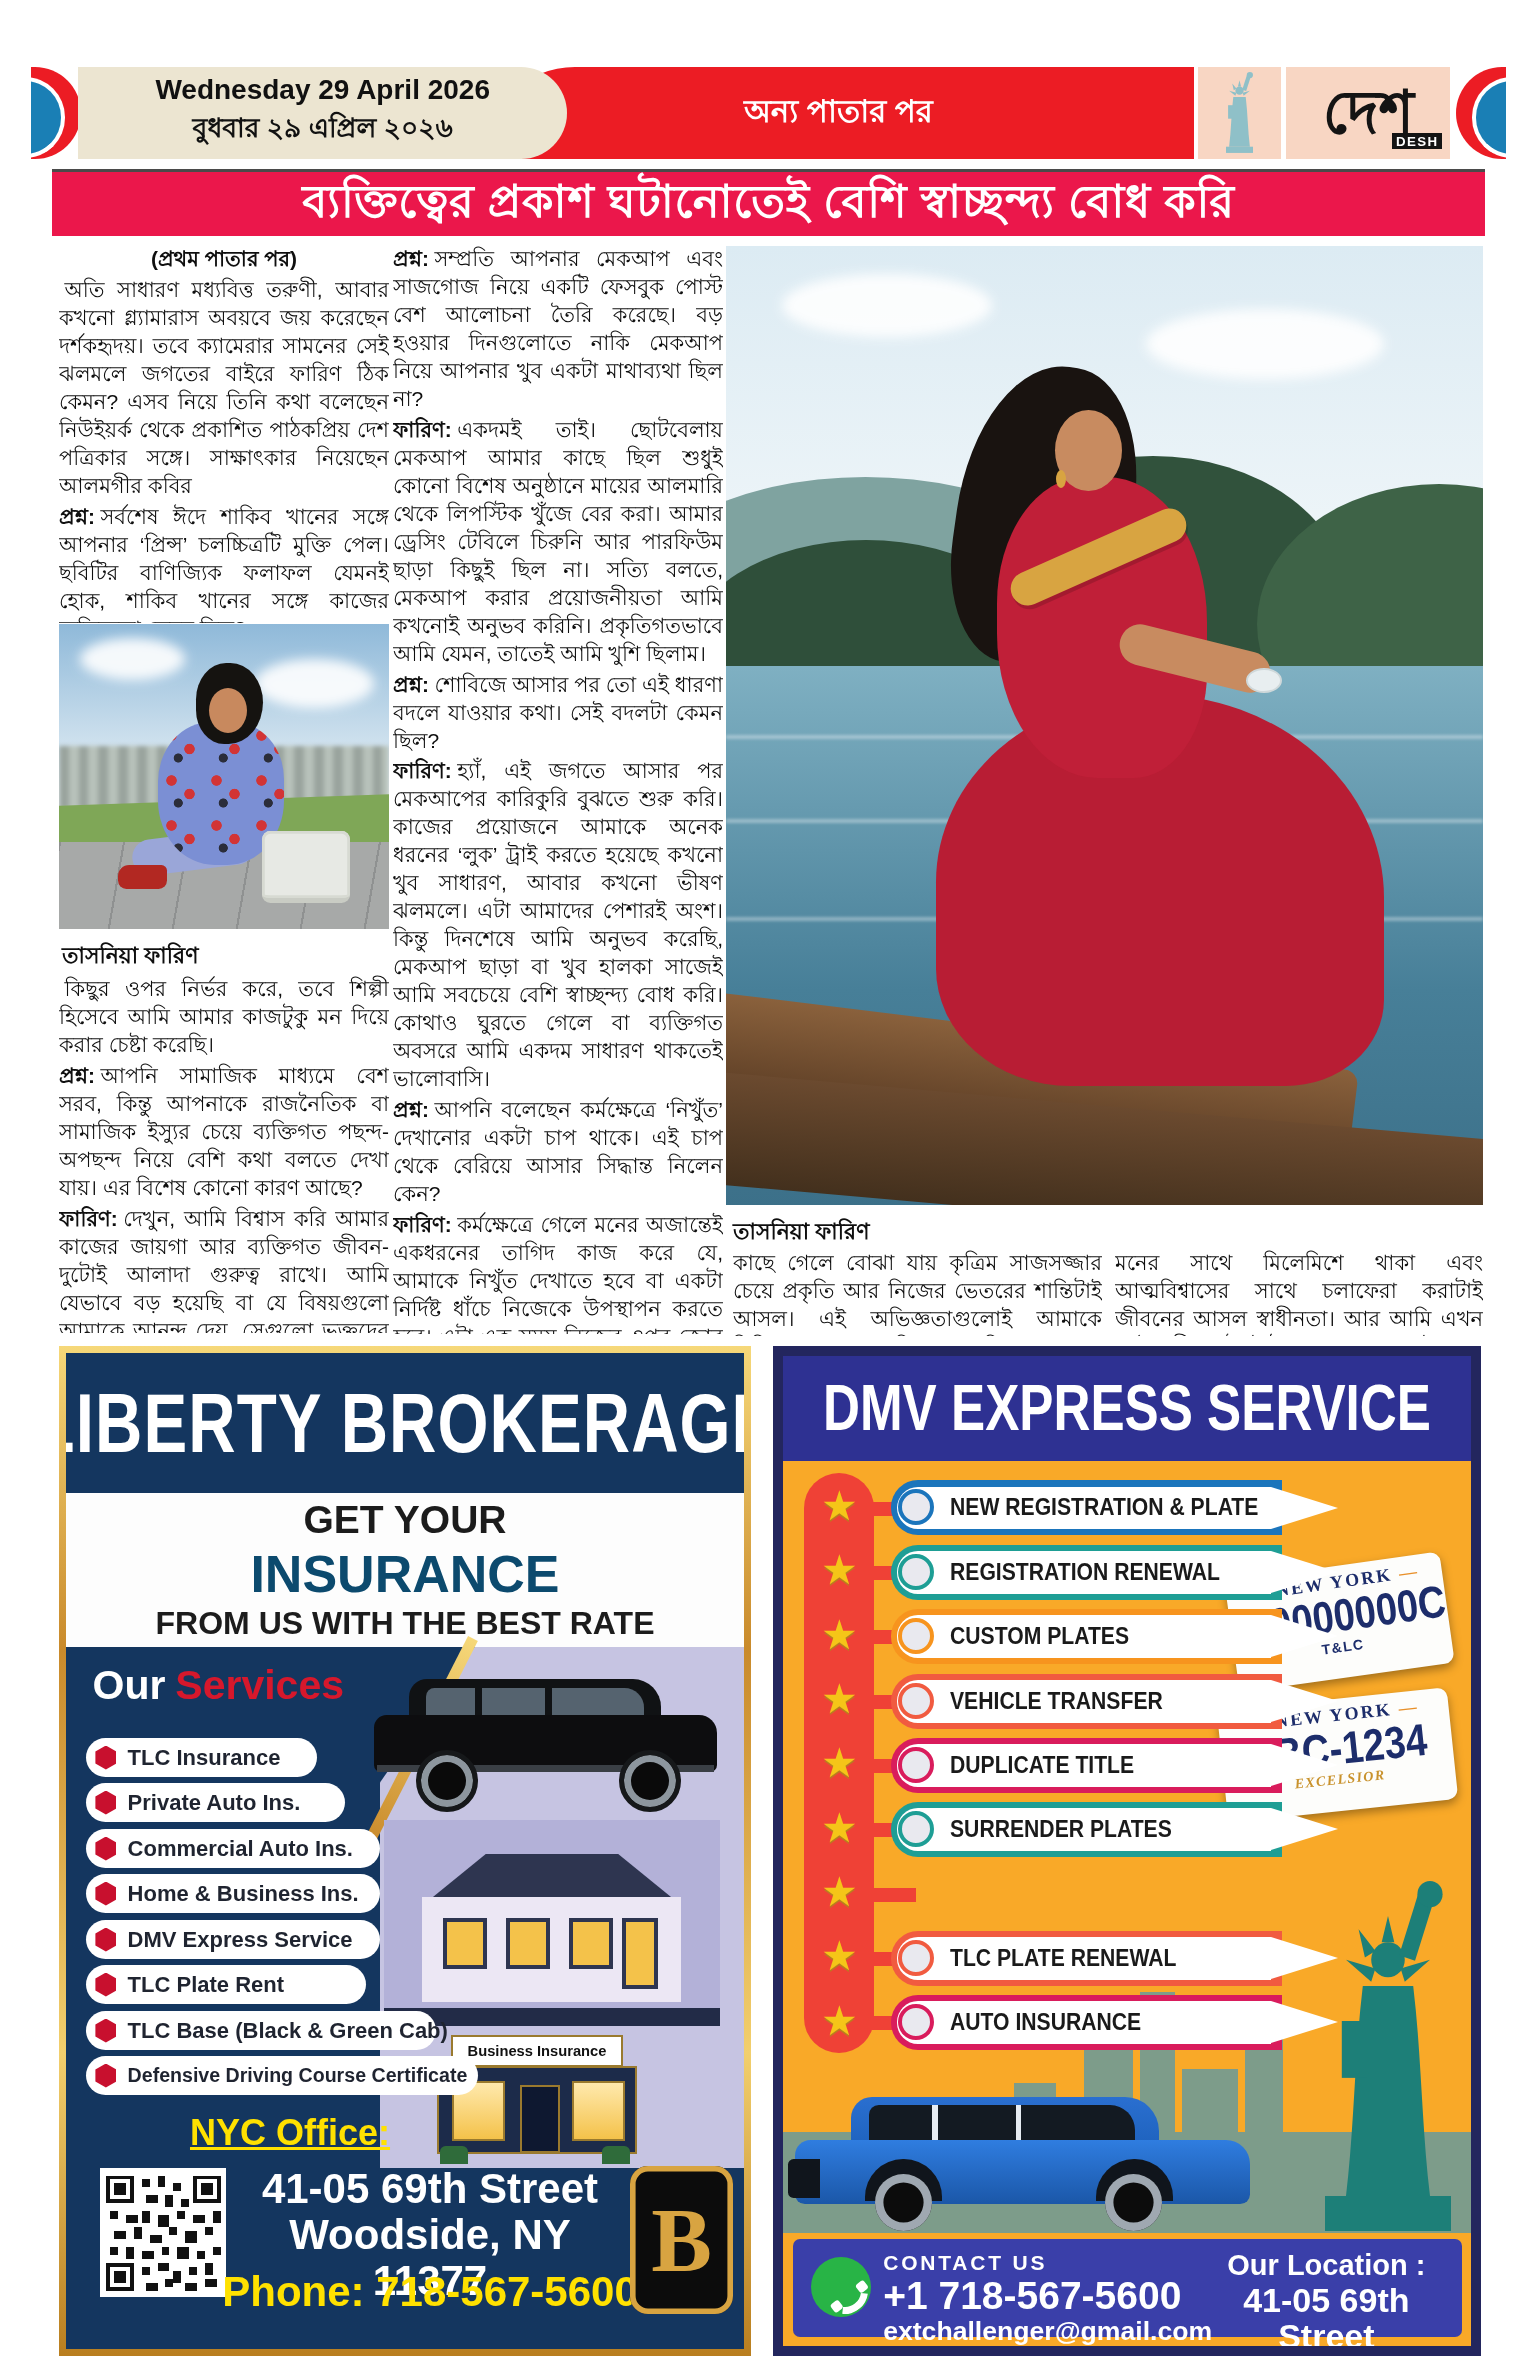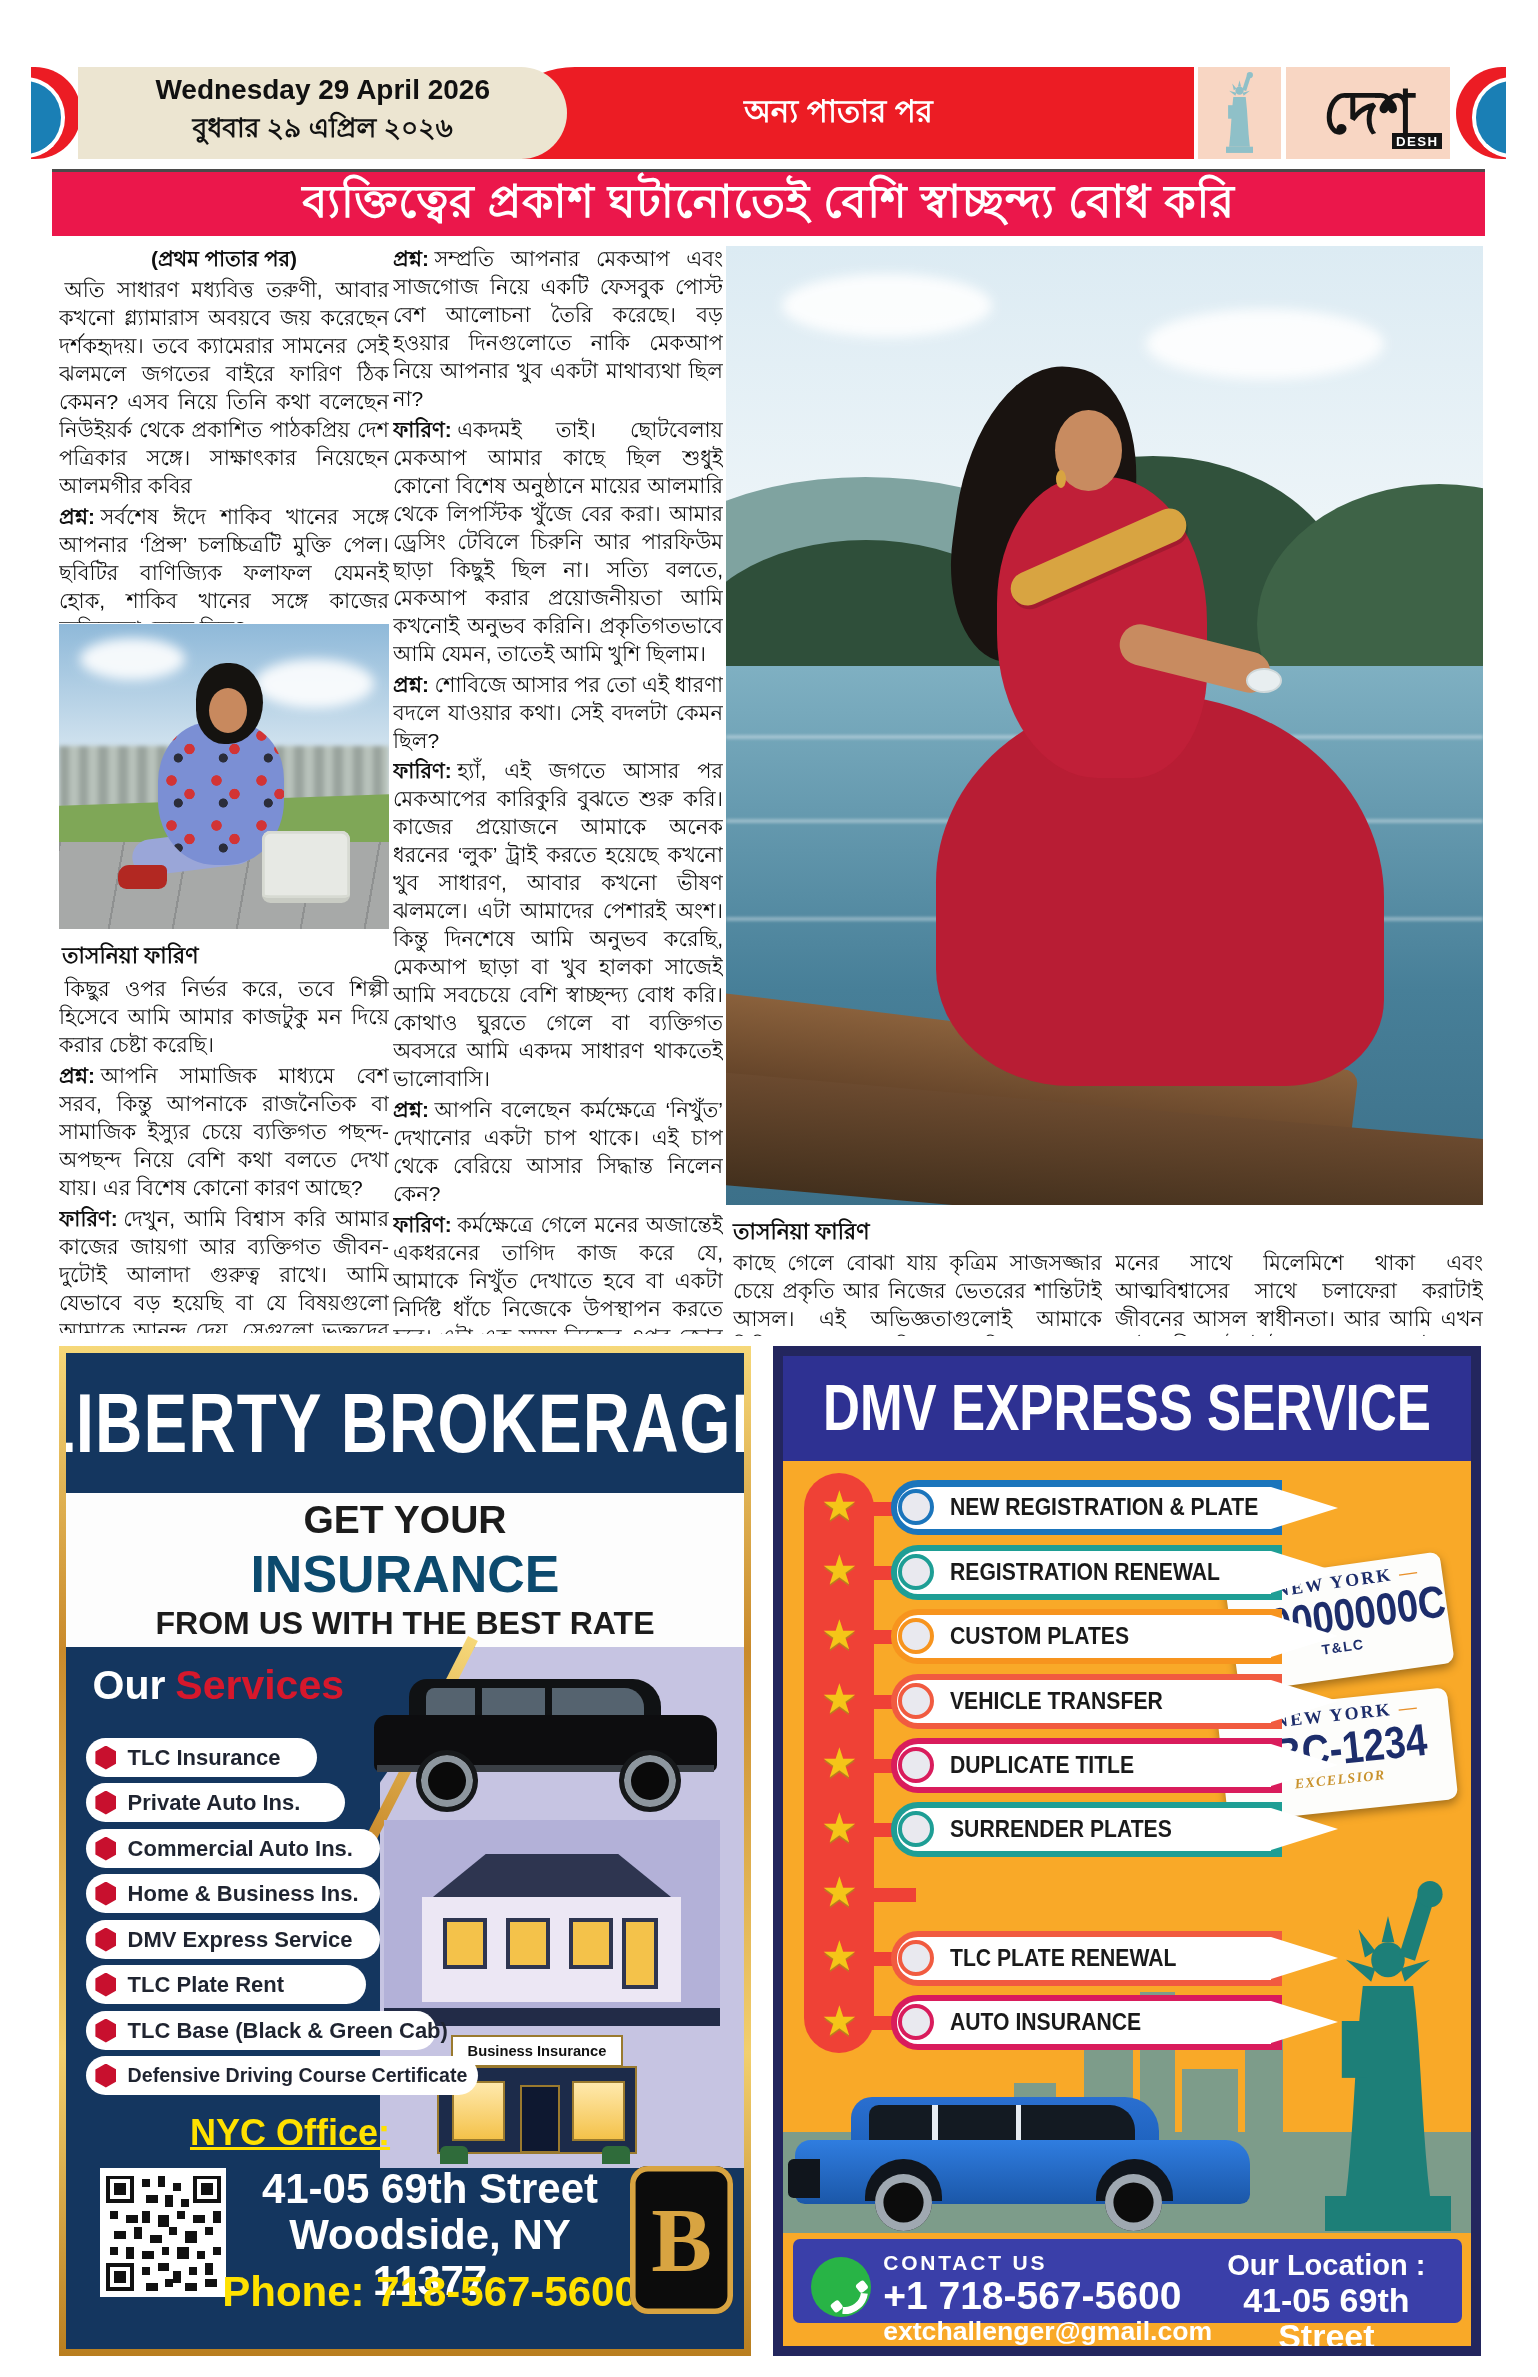--- a/index.html
+++ b/index.html
@@ -162,21 +162,21 @@
   .statue-big{position:absolute;left:521px;top:420px;width:168px;height:350px;}
   
   .bluesuv{position:absolute;left:5.6px;top:615px;width:482px;height:157px;}
   .bs-body{position:absolute;left:7px;top:64px;width:455px;height:64px;background:linear-gradient(#2f7de0,#1b57a8);border-radius:15.4px 24px 9.8px 9.8px;}
   .bs-roof{position:absolute;left:63px;top:21px;width:308px;height:52px;background:linear-gradient(#2a6fd0,#1e62bd);border-radius:21px 34px 0 0;}
   .bs-glass{position:absolute;left:81px;top:29px;width:266px;height:35px;background:#131a22;border-radius:9.8px 25px 0 0;
     background-image:linear-gradient(90deg,transparent 0 63px,#e6ecf2 63px 69px,transparent 69px 147px,#e6ecf2 147px 152px,transparent 152px);}
   .bs-wheel{position:absolute;top:98px;width:57px;height:57px;background:#0c0c0c;border-radius:50%;box-shadow:inset 0 0 0 8.4px #9fa8b1;}
   .bs-arch{position:absolute;top:83px;width:77px;height:42px;background:#10151c;border-radius:38px 38px 0 0;}
   .bs-grille{position:absolute;left:0px;top:83px;width:32px;height:39px;background:#10151c;border-radius:5.6px 0 0 5.6px;}
-  .dmv-foot{position:absolute;left:9.8px;top:778px;width:669px;height:84px;background:#3a3fa9;border-radius:7px;display:flex;}
+  .dmv-foot{position:absolute;left:9.8px;top:778px;width:669px;height:98px;background:#3a3fa9;border-radius:7px;display:flex;}
   .phonecirc{width:60px;height:60px;background:#28b446;border-radius:50%;margin:18px 12.6px 0 18px;position:relative;flex:0 0 auto;}
   .handset{position:absolute;left:11.2px;top:11.2px;width:32px;height:32px;border:7px solid transparent;border-bottom-color:#fff;border-radius:50%;transform:rotate(-38deg);}
   .handset::before,.handset::after{content:"";position:absolute;width:9.8px;height:9.8px;background:#fff;border-radius:2.8px;top:18px;}
   .handset::before{left:-4.9px;} .handset::after{right:-4.9px;}
   .cu-label{font-size:21px;font-weight:800;color:#fff;letter-spacing:2.8px;margin-top:12.6px;}
   .cu-phone{font-size:39px;font-weight:900;color:#fff;line-height:41px;}
   .cu-mail{font-size:26.6px;font-weight:600;color:#fff;}
   .loc{margin-left:auto;text-align:center;padding:9.8px 21px 0 0;}
   .loc-label{font-size:29px;font-weight:800;color:#fff;}
   .loc-addr{font-size:34px;font-weight:800;color:#fff;line-height:36px;}

